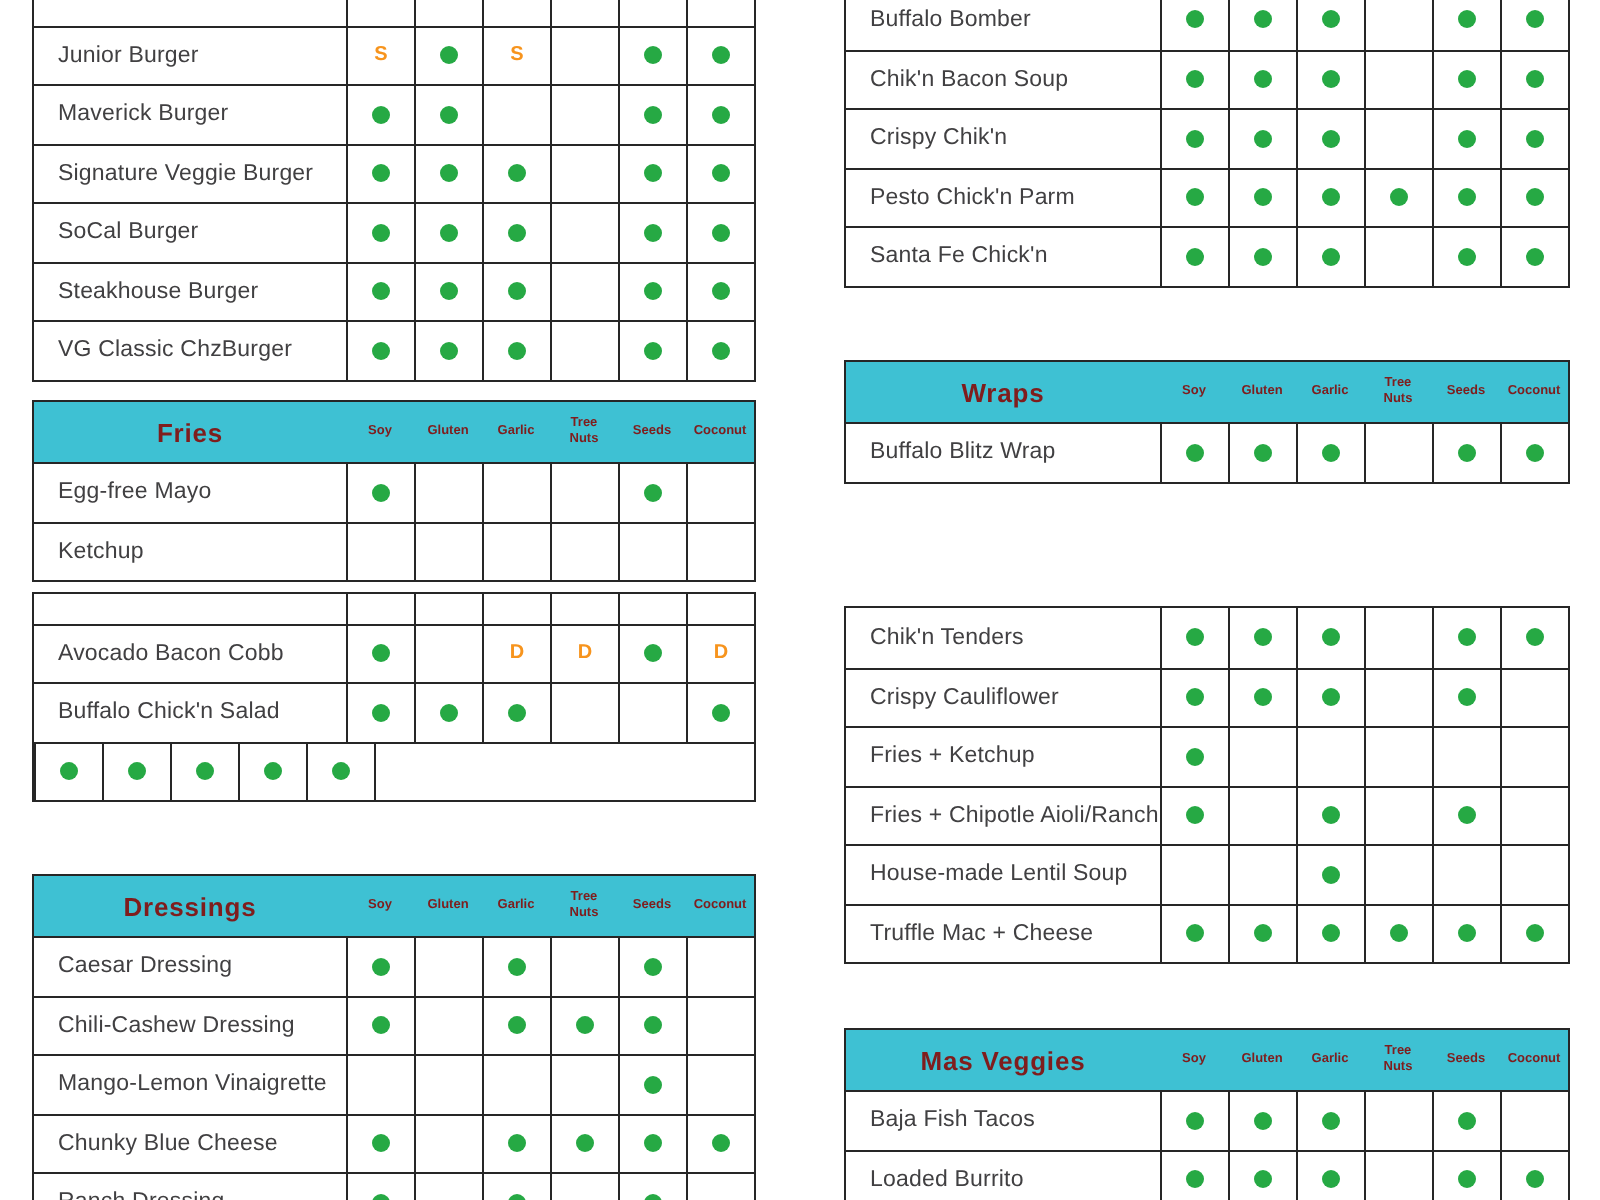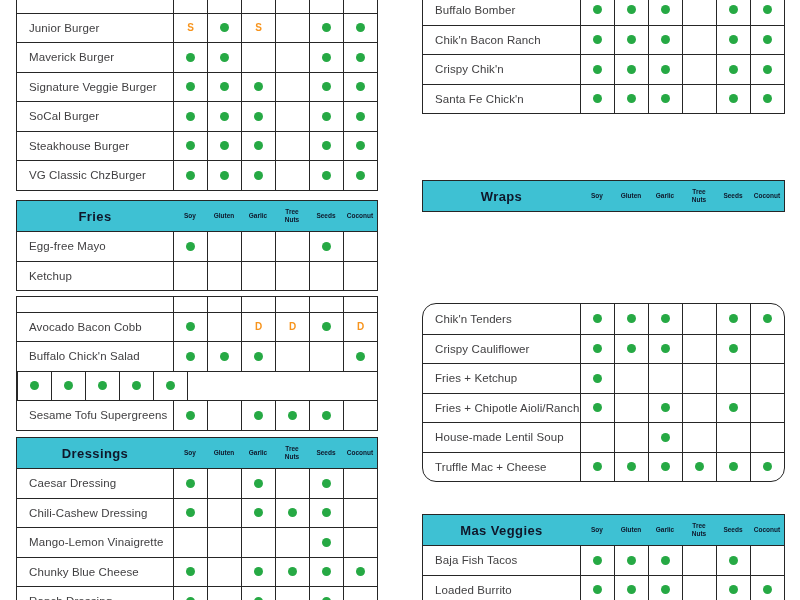--- a/index.html
+++ b/index.html
@@ -15,21 +15,21 @@
     position: absolute;
     left: 0;
     width: 100%;
     background: #fff;
     border: 1px solid var(--border, #262626);
   }
   .t-header {
     display: flex;
     height: 30px;
     background: var(--teal, #3ec1d3);
-    color: #0f172a;
+    color: #7f1d1d;
     align-items: stretch;
   }
   .title-cell {
     flex: 1;
     display: flex;
     align-items: center;
     justify-content: center;
     font-size: 13px;
     font-weight: bold;
     letter-spacing: 0.4px;
@@ -290,37 +290,20 @@
           <span class="dot"></span>
         </div>
         <div class="al-val">
           <span class="dot"></span>
         </div>
         <div class="al-val">
           <span class="dot"></span>
         </div>
         <div class="al-val"></div>
       </div>
-      <div class="t-row">
-        <div class="name-cell">Sesame Tofu Supergreens</div>
-        <div class="al-val">
-          <span class="dot"></span>
-        </div>
-        <div class="al-val"></div>
-        <div class="al-val">
-          <span class="dot"></span>
-        </div>
-        <div class="al-val">
-          <span class="dot"></span>
-        </div>
-        <div class="al-val">
-          <span class="dot"></span>
-        </div>
-        <div class="al-val"></div>
-      </div>
     </div>
   <div class="menu-table" style="top:437px;">
       <div class="t-header">
         <div class="title-cell">Dressings</div>
         <div class="al-cell">Soy</div>
         <div class="al-cell">Gluten</div>
         <div class="al-cell">Garlic</div>
         <div class="al-cell">Tree
 Nuts</div>
         <div class="al-cell">Seeds</div>
@@ -421,21 +404,21 @@
         </div>
         <div class="al-val"></div>
         <div class="al-val">
           <span class="dot"></span>
         </div>
         <div class="al-val">
           <span class="dot"></span>
         </div>
       </div>
       <div class="t-row">
-        <div class="name-cell">Chik'n Bacon Ranch</div>
+        <div class="name-cell">Chik'n Bacon Soup</div>
         <div class="al-val">
           <span class="dot"></span>
         </div>
         <div class="al-val">
           <span class="dot"></span>
         </div>
         <div class="al-val">
           <span class="dot"></span>
         </div>
         <div class="al-val"></div>
@@ -451,20 +434,41 @@
         <div class="al-val">
           <span class="dot"></span>
         </div>
         <div class="al-val">
           <span class="dot"></span>
         </div>
         <div class="al-val">
           <span class="dot"></span>
         </div>
         <div class="al-val"></div>
+        <div class="al-val">
+          <span class="dot"></span>
+        </div>
+        <div class="al-val">
+          <span class="dot"></span>
+        </div>
+      </div>
+      <div class="t-row">
+        <div class="name-cell">Pesto Chick'n Parm</div>
+        <div class="al-val">
+          <span class="dot"></span>
+        </div>
+        <div class="al-val">
+          <span class="dot"></span>
+        </div>
+        <div class="al-val">
+          <span class="dot"></span>
+        </div>
+        <div class="al-val">
+          <span class="dot"></span>
+        </div>
         <div class="al-val">
           <span class="dot"></span>
         </div>
         <div class="al-val">
           <span class="dot"></span>
         </div>
       </div>
       <div class="t-row">
         <div class="name-cell">Santa Fe Chick'n</div>
         <div class="al-val">
@@ -489,22 +493,41 @@
       <div class="t-header">
         <div class="title-cell">Wraps</div>
         <div class="al-cell">Soy</div>
         <div class="al-cell">Gluten</div>
         <div class="al-cell">Garlic</div>
         <div class="al-cell">Tree
 Nuts</div>
         <div class="al-cell">Seeds</div>
         <div class="al-cell">Coconut</div>
       </div>
-    </div>
-  <div class="menu-table" style="top:303px;border-radius:14px;">
+      <div class="t-row">
+        <div class="name-cell">Buffalo Blitz Wrap</div>
+        <div class="al-val">
+          <span class="dot"></span>
+        </div>
+        <div class="al-val">
+          <span class="dot"></span>
+        </div>
+        <div class="al-val">
+          <span class="dot"></span>
+        </div>
+        <div class="al-val"></div>
+        <div class="al-val">
+          <span class="dot"></span>
+        </div>
+        <div class="al-val">
+          <span class="dot"></span>
+        </div>
+      </div>
+    </div>
+  <div class="menu-table" style="top:303px;">
       <div class="t-row">
         <div class="name-cell">Chik'n Tenders</div>
         <div class="al-val">
           <span class="dot"></span>
         </div>
         <div class="al-val">
           <span class="dot"></span>
         </div>
         <div class="al-val">
           <span class="dot"></span>

